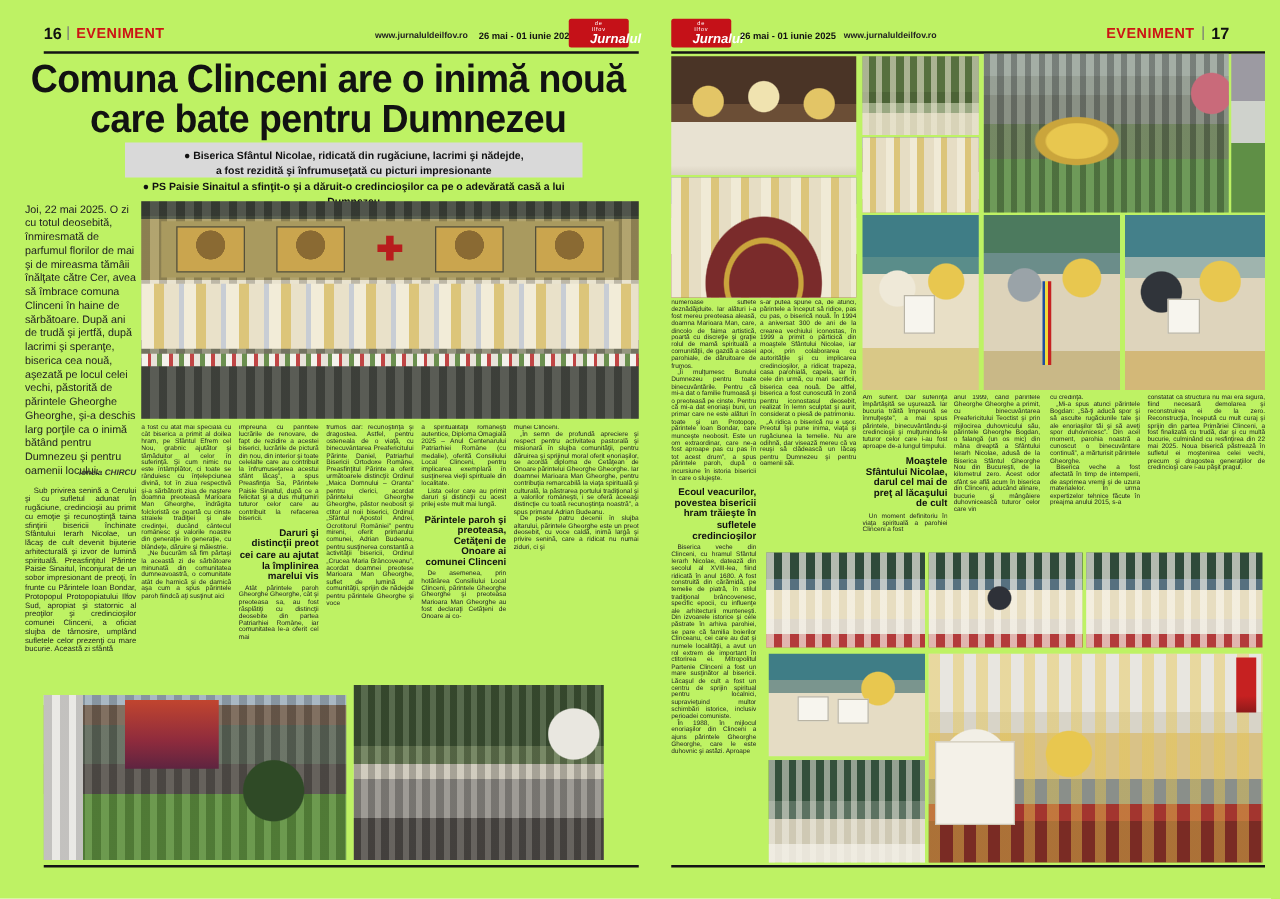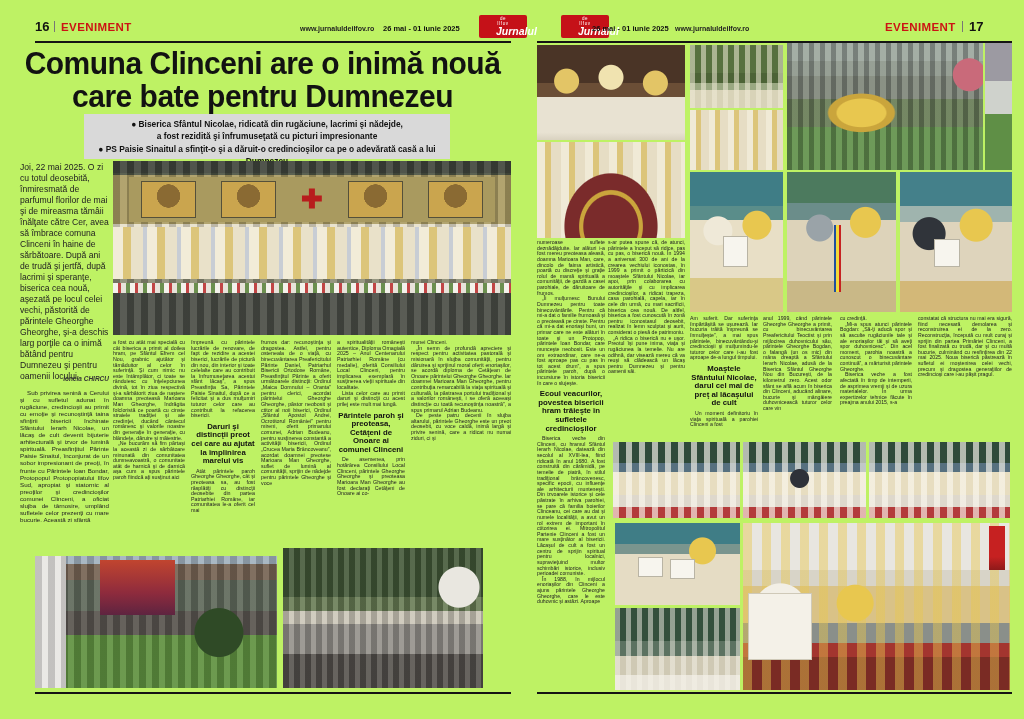--- a/index.html
+++ b/index.html
@@ -9,46 +9,46 @@
   .abs { position:absolute; }
 
   
   .pgnum { font-size:13px; font-weight:800; color:#111; }
   .section { font-size:11.5px; font-weight:800; color:#cc1414; letter-spacing:.4px; }
   .hsep { display:inline-block; width:0; height:11px; border-left:1.5px solid #777; }
   .site { font-size:7px; font-weight:bold; color:#222; }
   .hdate { font-size:7.5px; font-weight:bold; color:#111; }
   .rule { background:#141414; height:2px; }
   .logo { background:#c51118; color:#fff; text-align:center; border-radius:2px;
-          padding:1px 17px 2px; width:48px;margin-left:24px; }
+          padding:1px 17px 2px; width:48px; }
   .logo .lt { display:block; font-size:4.5px; line-height:5px; letter-spacing:.6px; }
   .logo .lm { display:block; font-size:10.5px; line-height:10px; font-weight:800; font-style:italic; }
 
   
   .headline { left:14px; top:47px; width:497px; text-align:center;
               font-size:30px; line-height:31px; font-weight:800; letter-spacing:-.5px;
               color:#121212; transform:scaleY(1.05); transform-origin:top center; }
-  .deck { left:84px; top:114px; width:366px; height:45px; background:#d9d9d9;
+  .deck { left:100px; top:114px; width:366px; height:28px; background:#d9d9d9;
           padding-top:4px; }
   .deckline { text-align:center; font-size:8.4px; line-height:12.4px; font-weight:bold; color:#111; }
 
   
   .intro { left:20px; top:162px; width:89px; font-size:8.6px; line-height:11px; color:#222; }
   .byline { left:20px; top:375px; width:89px; text-align:right;
             font-size:6.5px; font-weight:bold; font-style:italic; color:#333; }
   .railbody { left:20px; top:389px; width:89px; height:165px; overflow:hidden;
               font-size:6.2px; line-height:7.05px; text-align:justify; text-indent:7px; color:#222; }
 
   
   .cols-left { left:113px; top:340px; width:398px; height:205px; display:grid;
                grid-template-columns:72px 64px 70px 68px 100px; column-gap:6px; }
   .col { font-size:5.3px; line-height:5.62px; text-align:justify; overflow:hidden; color:#222; }
   .col p { margin:0; }
   .col p:not(:first-of-type) { text-indent:5px; }
-  .colh { font-size:7.8px; line-height:8.6px; font-weight:800; text-align:center;
+  .colh { font-size:7.8px; line-height:8.6px; font-weight:800; text-align:right;
           margin:4px 0 3px; color:#111; }
   .rcol { position:absolute; font-size:5.2px; line-height:5.62px; text-align:justify;
           overflow:hidden; color:#222; }
   .rcol p { margin:0; }
   .rcol p:not(:first-of-type) { text-indent:5px; }
 
   
   .ph { position:absolute; overflow:hidden; background:#8a8a8a; }
   .ph > div { position:absolute; }
 

